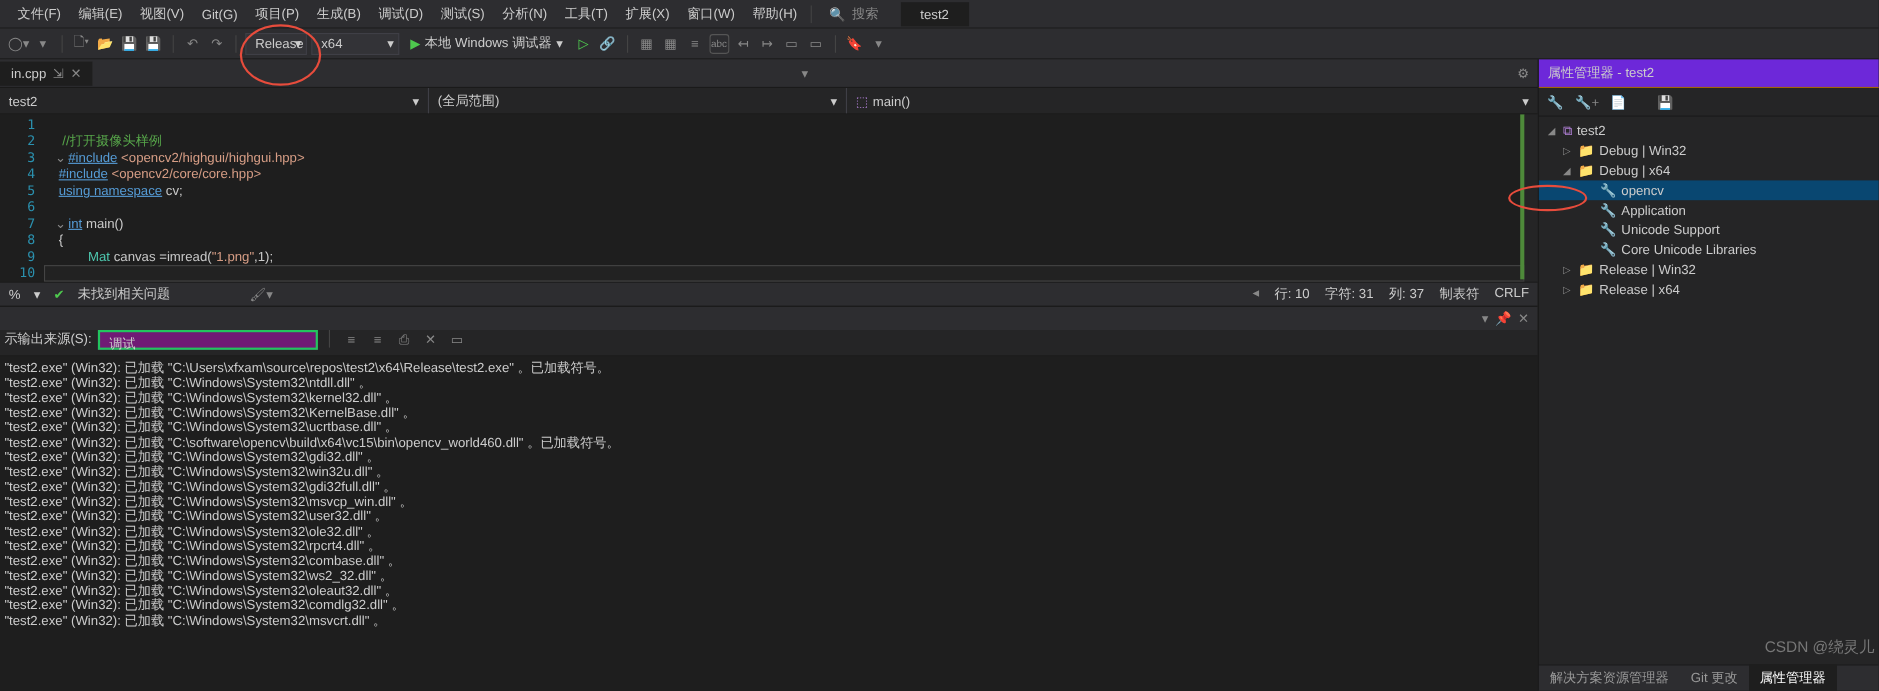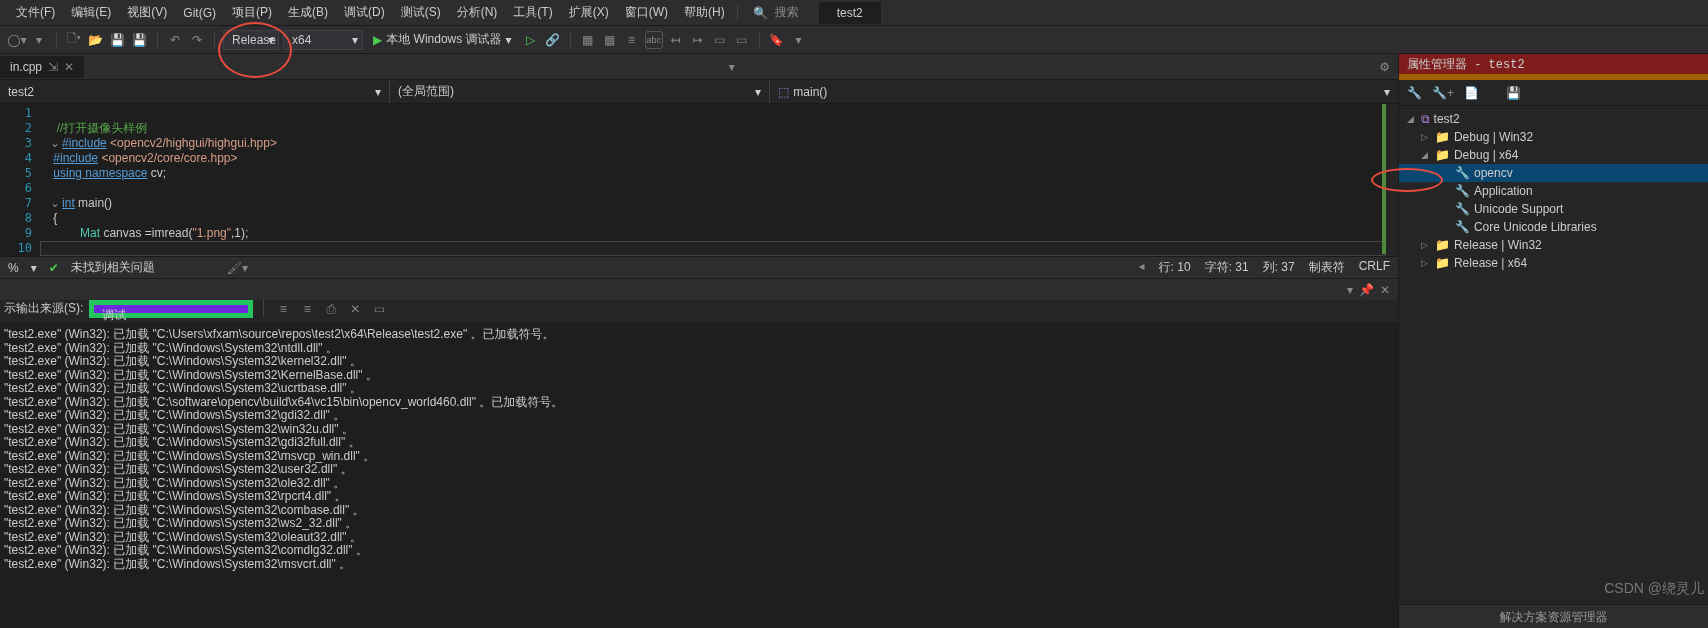--- a/index.html
+++ b/index.html
@@ -38,35 +38,35 @@
 .c { color:#57a64a;} .kw { color:#569cd6;text-decoration:underline;} .str { color:#d69d85;} .type { color:#4ec9b0;} .id {color:#c8c8c8;} .inc-path{color:#d69d85;}
 .vmark { color:#888; margin-right:2px;}
 .scroll-ind { position:absolute; right:0; top:0; width:12px; bottom:0; background:#252526;}
 .scroll-green { position:absolute; right:12px; top:0; width:4px; height:150px; background:#4e8a3a;}
 .status-row { height:22px; background:#2d2d30; display:flex; align-items:center; padding:0 8px; gap:12px; border-top:1px solid #1a1a1a; font-size:11px;}
 .status-row .ok { color:#4ec94e;}
 .status-row .right { margin-left:auto; display:flex; gap:14px;}
 .output-header { height:22px; background:#2d2d30; display:flex; align-items:center; justify-content:flex-end; padding:0 8px; gap:6px; border-top:1px solid #1a1a1a;}
 .output-header .pin { color:#888;}
 .output-src { height:24px; background:#252526; display:flex; align-items:flex-start; padding:0 4px; gap:6px; border-bottom:1px solid #1a1a1a;}
-.output-src .combo2 { background:#6d28d9; border:5px solid #22c55e; padding:2px 8px; width:164px; height:18px;}
+.output-src .combo2 { background:#701a75; border:2px solid #22c55e; padding:2px 8px; width:200px; height:18px;}
 .output { flex:1; background:#1e1e1e; padding:4px 4px; font-family:"NSimSun",Consolas,monospace; font-size:12px; line-height:13.5px; color:#ccc; overflow:hidden;}
 .output .oline { white-space:pre;}
-.prop-title { height:26px; background:#7f1d1d; display:flex; align-items:center; padding:0 8px; border-bottom:6px solid #a16207;font-family:Liberation Mono, monospace;}
+.prop-title { height:26px; background:#6d28d9; display:flex; align-items:center; padding:0 8px; border-bottom:1px solid #a16207;}
 .prop-tb { height:26px; background:#252526; display:flex; align-items:center; padding:0 8px; gap:10px; border-bottom:1px solid #1a1a1a;}
 .prop-tb .ico { color:#888;}
 .tree { padding:4px 0; flex:1;}
 .tree-row { display:flex; align-items:center; padding:1px 0 1px 8px; gap:4px; height:18px;}
 .tree-row.sel { background:#094771;}
 .tree-row .arrow { width:10px; color:#888; font-size:9px;}
 .tree-row .folder { color:#d7ba7d;}
 .tree-row .wrench { color:#888;}
 .tree-row .label { color:#ccc;}
 .ind1 { padding-left:22px;} .ind3 { padding-left:56px;}
-.bottom-tabs { height:24px; background:#2d2d30; display:flex; align-items:center; border-top:1px solid #1a1a1a;flex-direction:column;}
+.bottom-tabs { height:24px; background:#2d2d30; display:flex; align-items:center; border-top:1px solid #1a1a1a;}
 .bottom-tabs .btab { padding:4px 10px; color:#999;}
 .bottom-tabs .btab.active { background:#1e1e1e; color:#fff;}
 .watermark { position:absolute; right:4px; bottom:30px; color:#777; font-size:14px;}
 </style>
 </head>
 <body>
 
 <div class="circle-release"></div>
 <div class="circle-opencv"></div>
 

